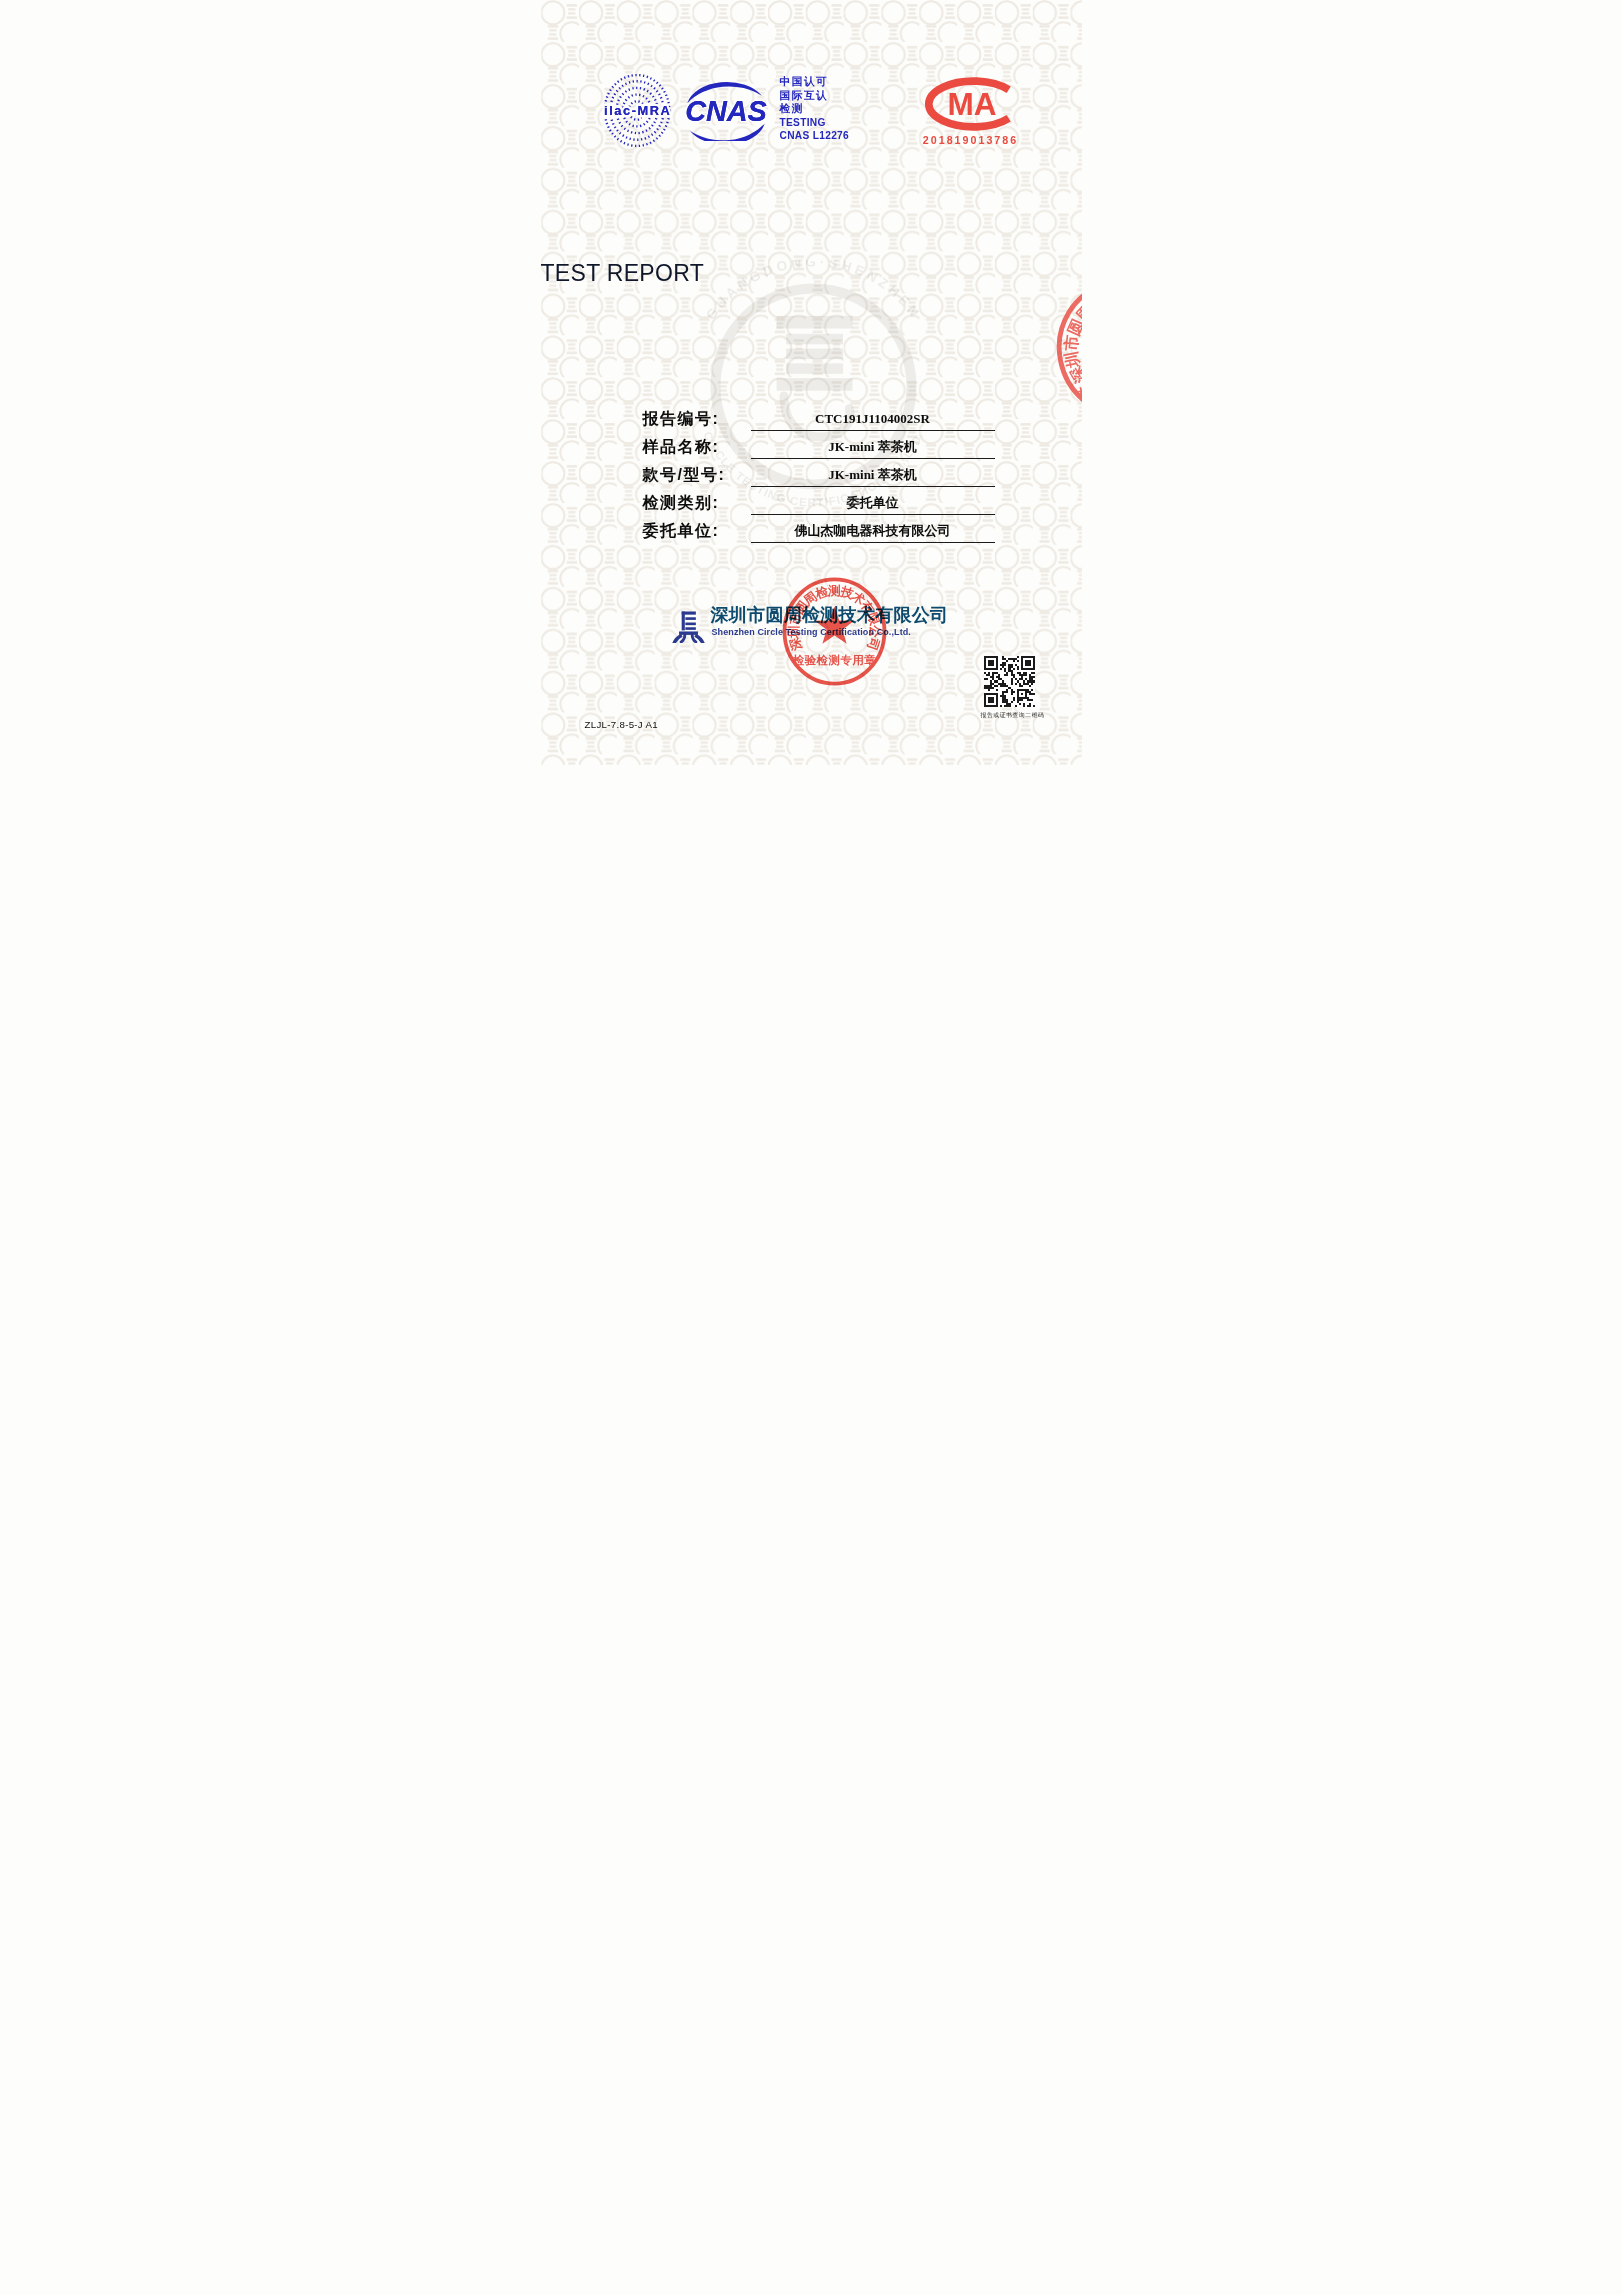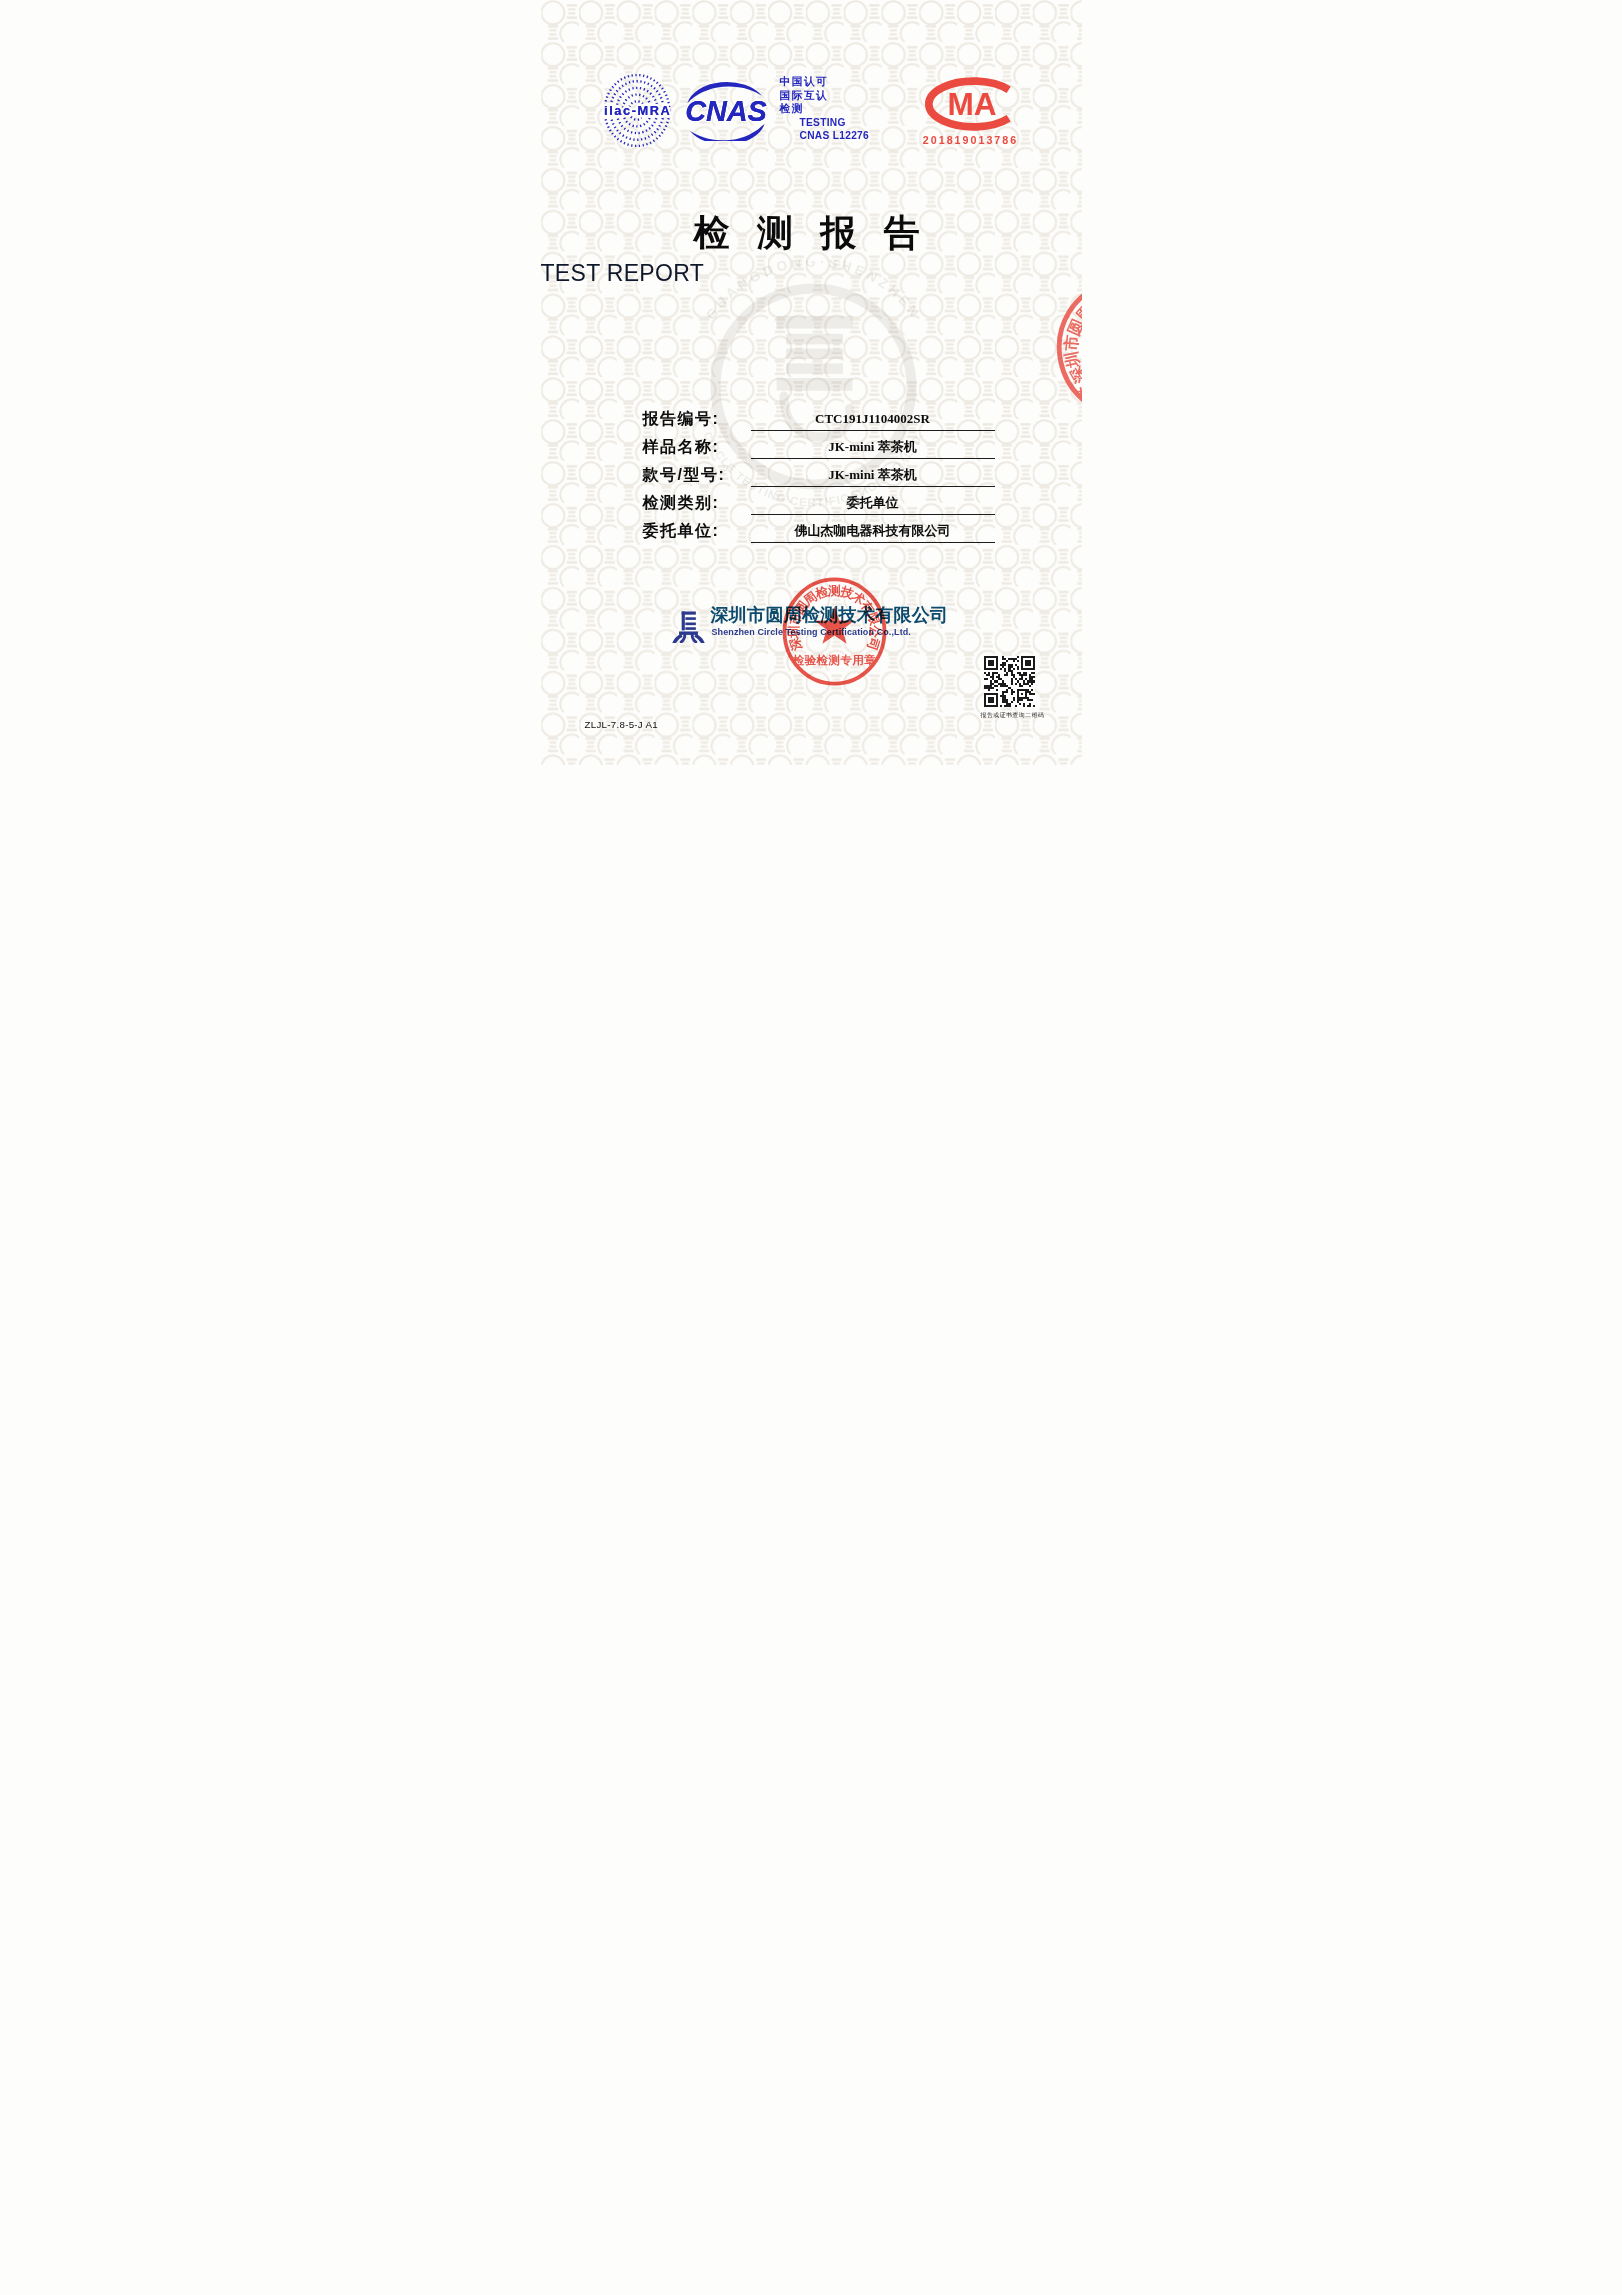--- a/index.html
+++ b/index.html
@@ -5,21 +5,21 @@
   html,body{margin:0;padding:0;background:#fdfdfb;}
   #page{position:relative;width:541px;height:765px;margin:0 auto;background:#fdfdfb;overflow:hidden;
         font-family:"Liberation Sans",sans-serif;color:#111;}
   #bg-pattern{position:absolute;left:0;top:0;z-index:0;}
   .abs{position:absolute;}
   
   #ilac-logo{left:60px;top:73px;z-index:2;}
   #cnas-logo{left:142px;top:78px;z-index:2;}
   #accr-text{left:239px;top:75px;z-index:2;color:#2427bd;font-weight:bold;}
   #accr-text .cn{font-family:"Liberation Serif","DejaVu Serif",serif;font-size:10.7px;line-height:13.5px;letter-spacing:1.5px;}
-  #accr-text .en{font-size:10.2px;line-height:13.5px;letter-spacing:0.3px;margin-left:20px;}
+  #accr-text .en{font-size:10.2px;line-height:13.5px;letter-spacing:0.3px;}
   #cma-block{left:379px;top:77px;z-index:2;width:102px;text-align:center;}
   #cma-number{color:#ea4a3f;font-size:10.7px;letter-spacing:2px;margin-top:0.5px;font-weight:700;white-space:nowrap;}
   
   #title-cn{left:0;top:209px;width:100%;text-align:center;font-size:36px;font-weight:900;
             letter-spacing:8.7px;z-index:2;color:#0b0b0b;}
   #title-en{left:0;top:260px;width:100%;font-size:23px;font-weight:400;
             letter-spacing:0.3px;z-index:2;color:#0f172a;}
   
   #watermark{left:146px;top:260px;z-index:1;}
   
@@ -98,21 +98,20 @@
   </div>
 
   <div class="abs" id="cma-block">
     <svg width="100" height="54" viewBox="0 0 196 106">
       <path d="M172,25 A88,45 0 1 0 172,81" fill="none" stroke="#ea4a3f" stroke-width="15"></path>
       <text x="102" y="75" text-anchor="middle" font-size="62" font-weight="800" fill="#ea4a3f" letter-spacing="4" textLength="100">MA</text>
     </svg>
     <div id="cma-number">201819013786</div>
   </div>
 
-  <div class="abs" id="title-cn">检 测 报 告</div>
   <div class="abs" id="title-en">TEST REPORT</div>
 
   <svg class="abs" id="watermark" width="253" height="253" viewBox="0 0 480 480">
     <g opacity="0.14" fill="#8f8a80" stroke="#8f8a80">
       <circle cx="240" cy="240" r="186" fill="none" stroke-width="19"></circle>
       <g stroke="none">
         <rect x="170" y="106" width="144" height="24"></rect>
         <rect x="188" y="140" width="108" height="20"></rect>
         <rect x="188" y="168" width="108" height="20"></rect>
         <rect x="188" y="196" width="108" height="20"></rect>

